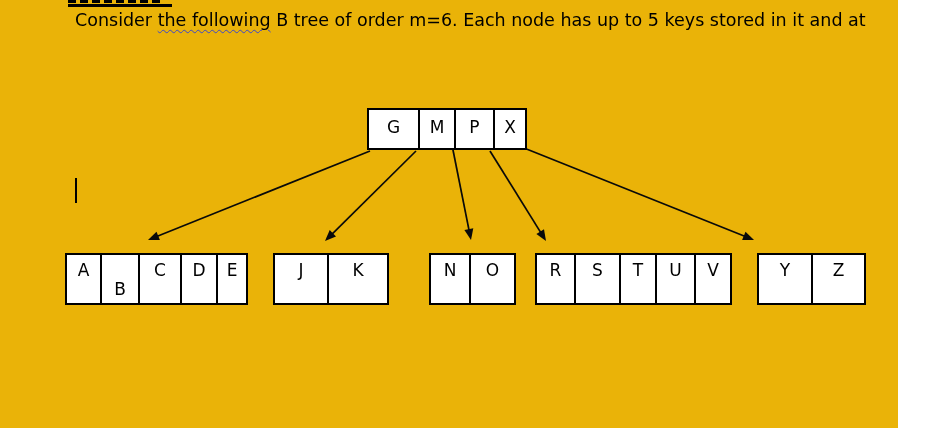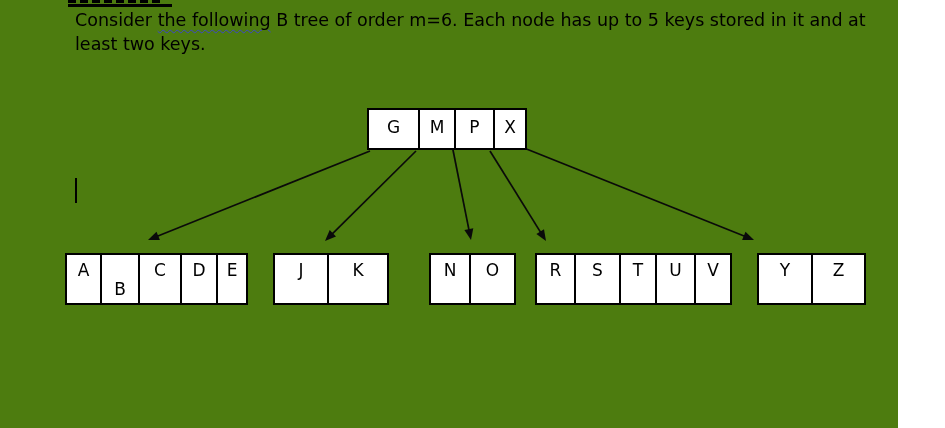--- a/index.html
+++ b/index.html
@@ -1,21 +1,21 @@
 <!DOCTYPE html>
 <html><head>
 <meta charset="utf-8">
 <style>
   * { margin: 0; padding: 0; box-sizing: border-box; }
   html, body { background: #ffffff; }
   .page {
     position: relative;
     width: 898px;
     height: 428px;
-    background: #4d7c0f;
+    background: #eab308;
     overflow: hidden;
     font-family: "DejaVu Sans", sans-serif;
     color: #000;
   }
 
   
   .clipped-heading { position: absolute; left: 68px; top: 0; }
   .clipped-heading .frags {
     width: 93px; height: 3px;
     background: repeating-linear-gradient(90deg, #000 0 8px, transparent 8px 12px);
@@ -72,21 +72,21 @@
 </head>
 <body>
 
 <div class="page">
 
   <div class="clipped-heading">
     <div class="frags"></div>
     <div class="rule"></div>
   </div>
 
-  <p class="problem"><span>Consider </span><span class="wavy">the following</span><span> B tree of order m=6.  Each node has up to 5 keys stored in it and at</span><br><span>least two keys.</span></p>
+  <p class="problem"><span>Consider </span><span class="wavy">the following</span><span> B tree of order m=6.  Each node has up to 5 keys stored in it and at</span><br></p>
 
   <svg class="edges" viewBox="0 0 945 428" xmlns="http://www.w3.org/2000/svg">
       <line x1="370" y1="151" x2="153.56912838600525" y2="237.76733141281773" stroke="#0a0a0a" stroke-width="1.7"></line>
       <polygon points="148,240 156.5,231.7 159.9,240.1" fill="#0a0a0a"></polygon>
       <line x1="416" y1="151" x2="329.26601558327184" y2="236.78086370885202" stroke="#0a0a0a" stroke-width="1.7"></line>
       <polygon points="325,241 329.7,230.1 336.0,236.5" fill="#0a0a0a"></polygon>
       <line x1="452" y1="145" x2="469.8233031891709" y2="234.11651594585447" stroke="#0a0a0a" stroke-width="1.7"></line>
       <polygon points="471,240 464.4,230.1 473.3,228.3" fill="#0a0a0a"></polygon>
       <line x1="490" y1="151" x2="542.8301886792453" y2="235.9056603773585" stroke="#0a0a0a" stroke-width="1.7"></line>
       <polygon points="546,241 536.4,234.0 544.0,229.3" fill="#0a0a0a"></polygon>

